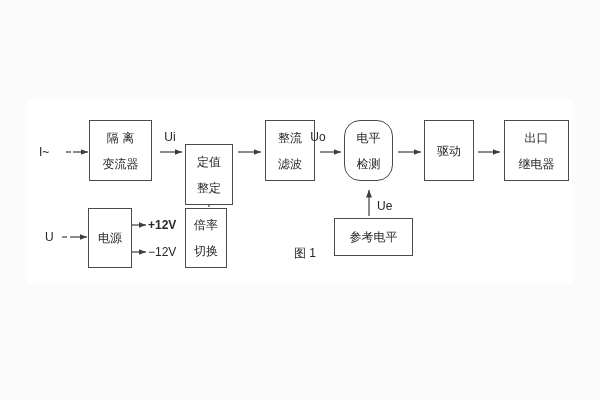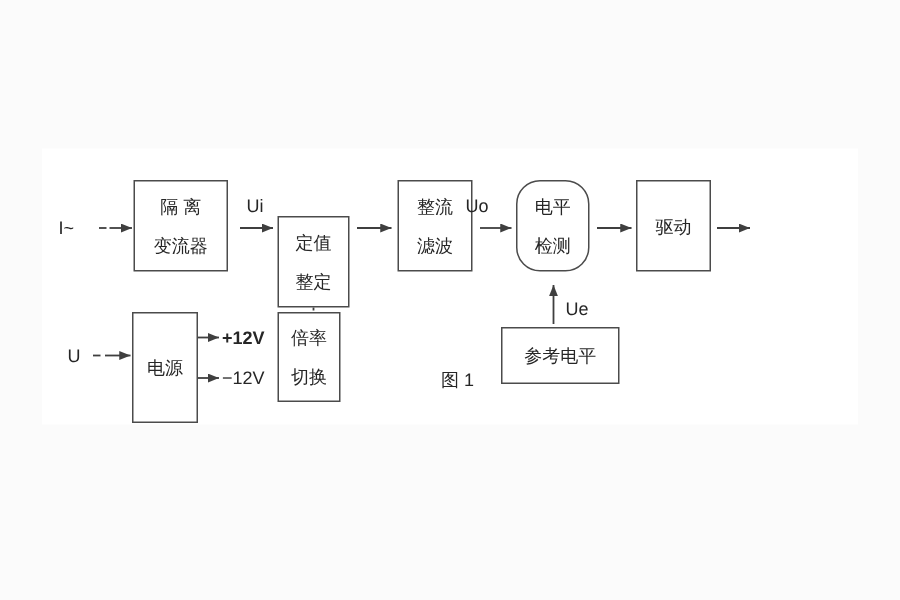--- a/index.html
+++ b/index.html
@@ -37,21 +37,21 @@
     text-align: center;
     white-space: nowrap;
   }
   .block span { display:block;text-align:right; }
   .blk-isolation { left: 89px;  top: 120px; width: 63px; height: 61px; }
   .blk-setpoint  { left: 185px; top: 120px; width: 48px; height: 61px; margin-top: 24px; }
   .blk-rectify   { left: 265px; top: 120px; width: 50px; height: 61px; }
   .blk-level     { left: 344px; top: 120px; width: 49px; height: 61px; border-radius: 16px; }
   .blk-driver    { left: 424px; top: 120px; width: 50px; height: 61px; }
   .blk-relay     { left: 504px; top: 120px; width: 65px; height: 61px; }
-  .blk-power     { left: 88px;  top: 208px; width: 44px; height: 74px; }
+  .blk-power     { left: 88px;  top: 208px; width: 44px; height: 60px; }
   .blk-ratio     { left: 185px; top: 208px; width: 42px; height: 60px; }
   .blk-reference { left: 334px; top: 218px; width: 79px; height: 38px; }
   .lbl {
     position: absolute;
     font-size: 12px;
     line-height: 12px;
     white-space: nowrap;
   }
   .lbl-i      { left: 39px;  top: 146px; }
   .lbl-u      { left: 45px;  top: 231px; }
@@ -109,20 +109,24 @@
 
   <div class="block blk-level">
     <span>电平</span>
     <span>检测</span>
   </div>
 
   <div class="block blk-driver">
     <span>驱动</span>
   </div>
 
+  <div class="block blk-relay">
+    <span>出口</span>
+    <span>继电器</span>
+  </div>
 
   <div class="block blk-power">
     <span>电源</span>
   </div>
 
   <div class="block blk-ratio">
     <span>倍率</span>
     <span>切换</span>
   </div>
 

